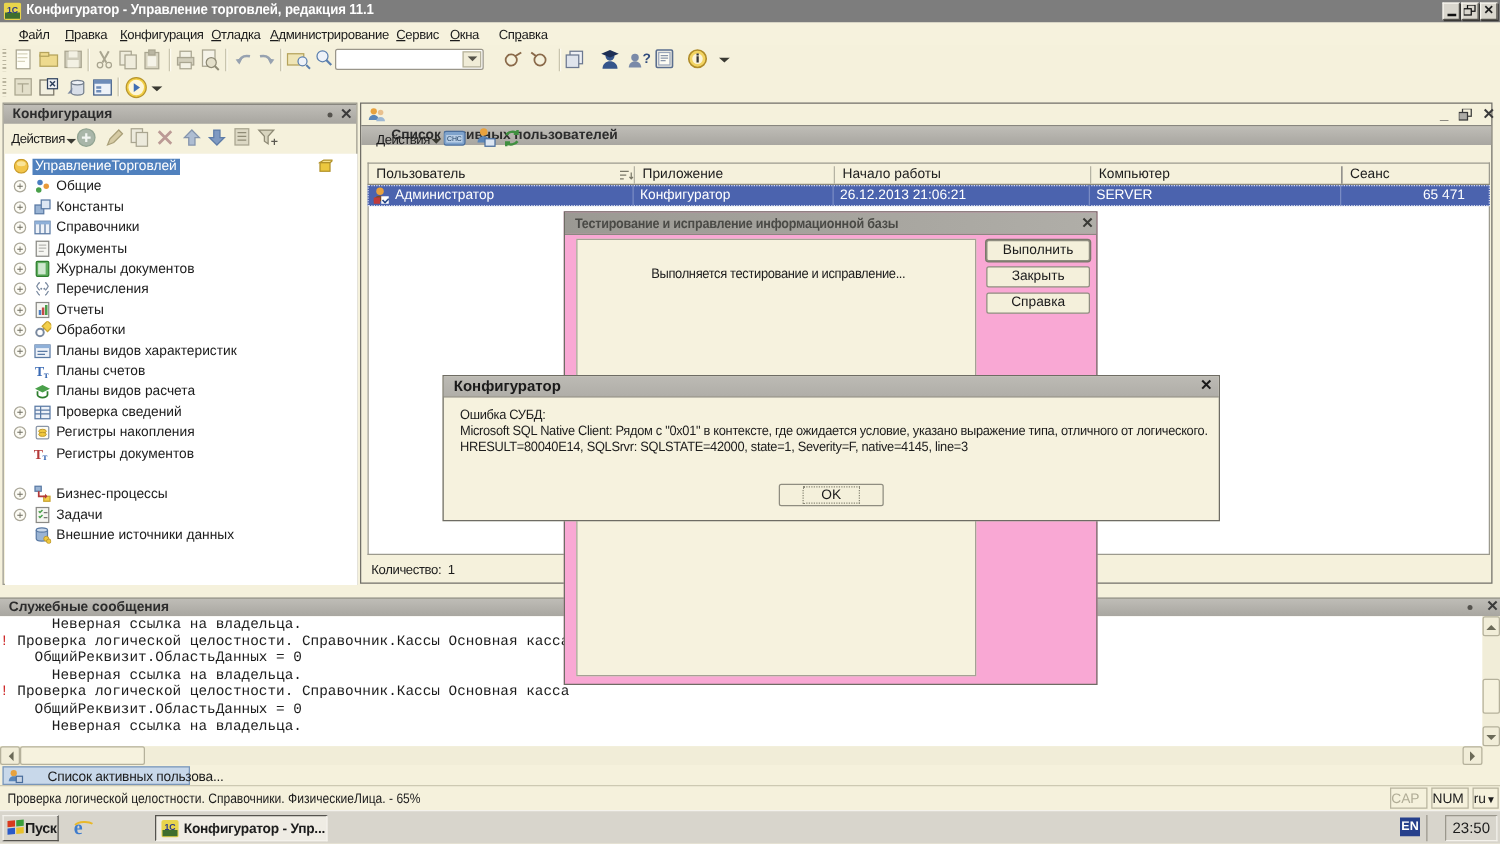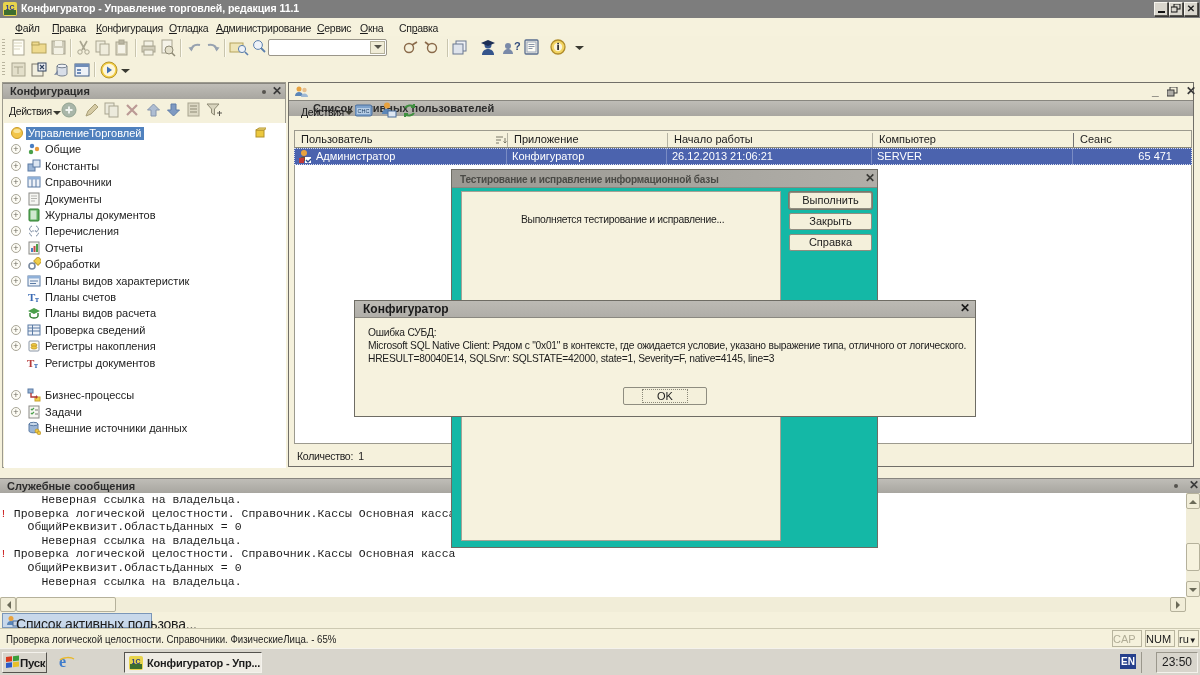--- a/index.html
+++ b/index.html
@@ -499,21 +499,21 @@
    <div class="sbtn" style="left:0;top:0;width:16px;height:15px"><svg width="5" height="8" style="margin-top:3px">
           <path d="M5 0L1 4l4 4z" fill="#6b6a58"></path>
         </svg></div>
    <div class="thumb" style="left:16px;top:0;width:100px;height:15px"></div>
    <div class="sbtn" style="right:0;top:0;width:16px;height:15px"><svg width="5" height="8" style="margin-top:3px">
           <path d="M0 0l4 4-4 4z" fill="#6b6a58"></path>
         </svg></div>
  </div>
 </div>
 
-<div class="win" id="testdlg" style="left:451px;top:169px;width:427px;height:379px;background:#14b8a6;border-color:#6e6c64">
+<div class="win" id="testdlg" style="left:451px;top:169px;width:427px;height:379px;background:#f9a8d4;border-color:#6e6c64">
  <div class="abs" style="left:0;top:0;width:425px;height:18px;background:linear-gradient(90deg,#9b9993,#b0aea8);border-bottom:1px solid #8a8880">
    <span class="abs" style="left:8px;top:3px;font-weight:bold;color:#4a4a46;font-size:11px;letter-spacing:-0.2px;transform:scaleX(0.915);transform-origin:0 0">Тестирование и исправление информационной базы</span>
    <span class="abs" style="left:413px;top:1px;font-weight:bold;color:#3a3a36;font-size:12px">✕</span>
  </div>
  <div class="abs" style="left:9px;top:21px;width:320px;height:350px;background:#f6f2de;border:1px solid #a5a295"></div>
  <span class="abs" style="left:69px;top:43px;letter-spacing:-0.3px;transform:scaleX(0.94);transform-origin:0 0">Выполняется тестирование и исправление...</span>
  <div class="btn" style="left:337px;top:22px;width:83px;height:17px;line-height:15px;box-shadow:0 0 0 1px #7a786a">Выполнить</div>
  <div class="btn" style="left:337px;top:43px;width:83px;height:17px;line-height:15px">Закрыть</div>
  <div class="btn" style="left:337px;top:64px;width:83px;height:17px;line-height:15px">Справка</div>
 </div>
@@ -527,21 +527,21 @@
  <div class="btn" style="left:268px;top:86px;width:84px;height:18px;line-height:16px"><span style="outline:1px dotted #8a8878;padding:0 14px">OK</span></div>
 </div>
 
 <div class="abs" style="left:0;top:612px;width:1200px;height:16px;background:#f5f1dc">
  <div class="abs" style="left:2px;top:1px;width:150px;height:15px;background:#c8d8ea;border:1px solid #7a96b8">
    <svg class="abs" style="left:3px;top:1px" width="13" height="12">
         <circle cx="5" cy="3.5" r="2.5" fill="#e8a23e"></circle>
         <path d="M1 10c0-2.5 1.8-4 4-4s4 1.5 4 4z" fill="#5b86b8"></path>
         <rect x="7" y="6" width="5" height="5" fill="#c8d4e4" stroke="#4a6e9c"></rect>
       </svg>
-   <span class="abs" style="left:13px;top:2px;font-size:14px;letter-spacing:-0.2px;white-space:nowrap">Список активных пользова...</span>
+   <span class="abs" style="left:35px;top:2px;font-size:11px;letter-spacing:-0.2px;white-space:nowrap">Список активных пользова...</span>
  </div>
 </div>
 
 <div class="abs" style="left:0;top:628px;width:1200px;height:20px;background:#f5f1dc;border-top:1px solid #cdc9b2">
  <span class="abs" style="left:6px;top:4px;transform:scaleX(0.878);transform-origin:0 0">Проверка логической целостности. Справочники. ФизическиеЛица. - 65%</span>
  <div class="scell" style="left:1112px;top:1px;width:30px;height:17px;color:#b1ad97">CAP</div>
  <div class="scell" style="left:1145px;top:1px;width:30px;height:17px">NUM</div>
  <div class="scell" style="left:1178px;top:1px;width:21px;height:17px">ru<span style="font-size:8px">▼</span></div>
 </div>
 

